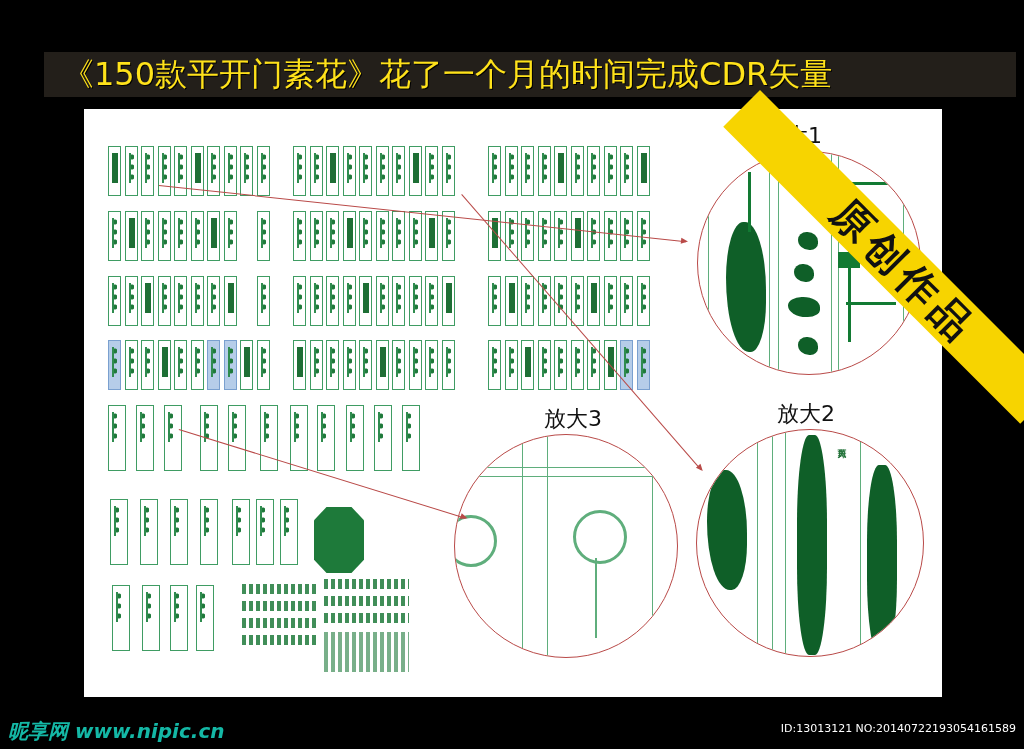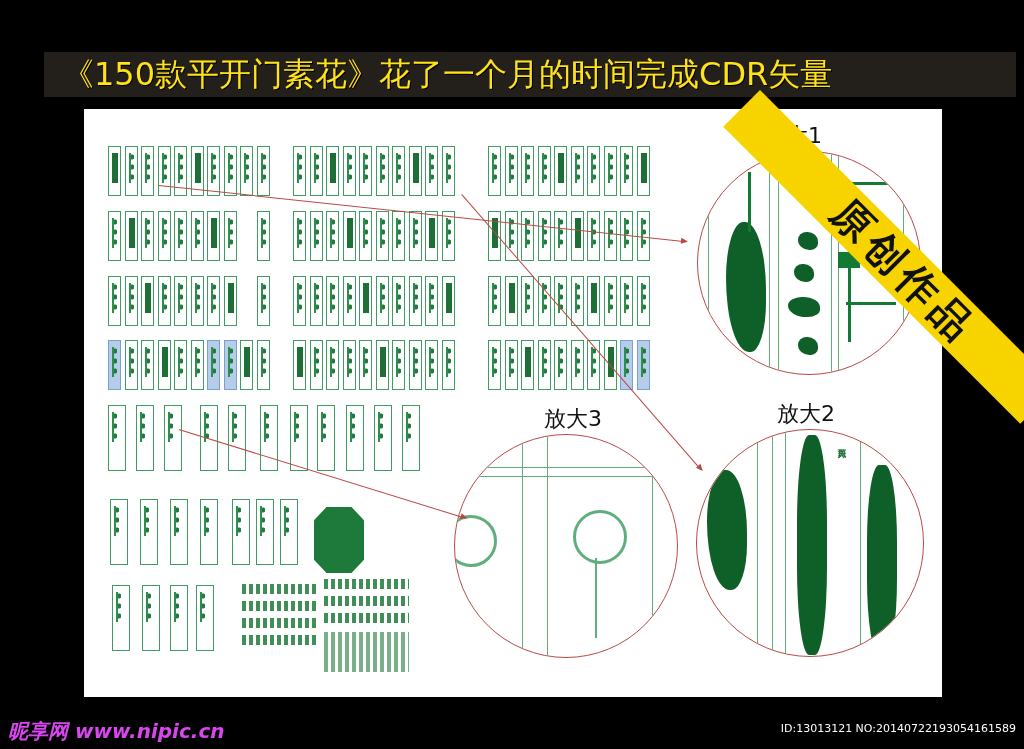--- a/index.html
+++ b/index.html
@@ -16,21 +16,21 @@
   .panel.wide{width:18px;height:66px;}
   .zoom-label{position:absolute;font-size:22px;color:#111;white-space:nowrap;}
   .zoom-circle{position:absolute;border:1.5px solid #b94a48;border-radius:50%;background:#fff;overflow:hidden;box-sizing:border-box;}
   .z-strip{position:absolute;top:0;bottom:0;border-left:1.5px solid #5fae7c;border-right:1.5px solid #5fae7c;}
   .z-blob{position:absolute;background:#0f5f28;border-radius:45% 55% 40% 60%;}
   .z-line{position:absolute;background:#127a33;}
   .pointer{position:absolute;height:1px;background:#b94a48;transform-origin:0 0;}
   .pointer::after{content:"";position:absolute;right:-2px;top:-3px;border-left:7px solid #b94a48;border-top:3.5px solid transparent;border-bottom:3.5px solid transparent;}
   .octagon{position:absolute;left:230px;top:398px;width:50px;height:66px;background:#1e7a3a;clip-path:polygon(25% 0,75% 0,100% 20%,100% 80%,75% 100%,25% 100%,0 80%,0 20%);}
   .border-strip{position:absolute;height:10px;background:repeating-linear-gradient(90deg,#1f7a3b 0 4px,#fff 4px 7px);opacity:.85;}
-  .footer-logo{position:absolute;left:8px;top:718px;font-size:20px;font-weight:bold;color:#d946ef;font-style:italic;white-space:nowrap;}
+  .footer-logo{position:absolute;left:8px;top:718px;font-size:20px;font-weight:bold;color:#14b8a6;font-style:italic;white-space:nowrap;}
   .footer-id{position:absolute;right:8px;top:722px;font-size:11px;color:#fff;white-space:nowrap;}
 </style>
 </head>
 <body>
 
 <div class="title-bar">
   <div class="title-text">《150款平开门素花》花了一个月的时间完成CDR矢量</div>
 </div>
 
 <div class="board" id="board">

